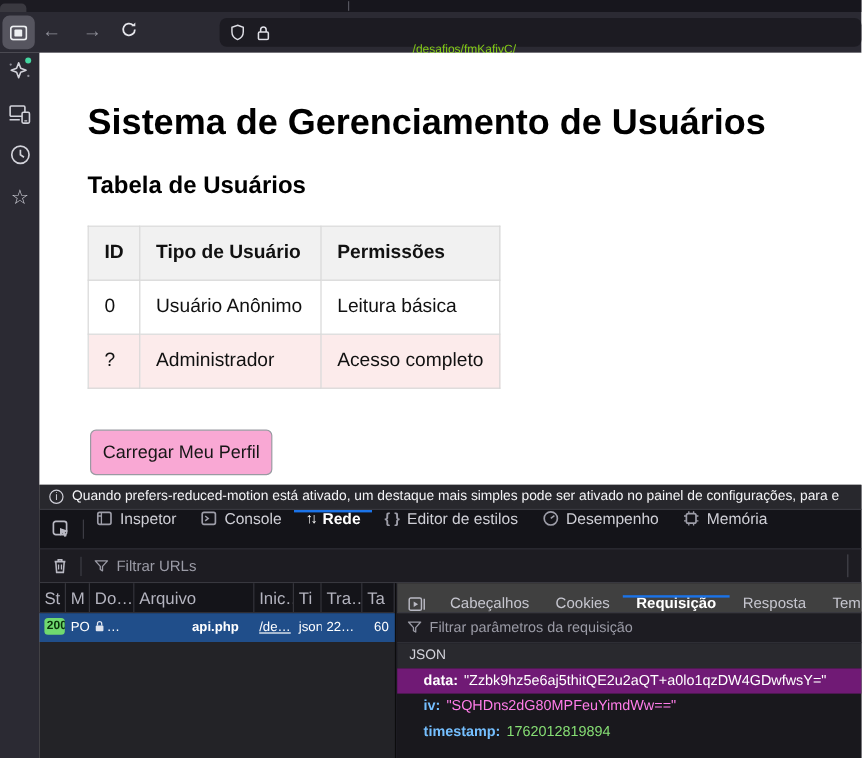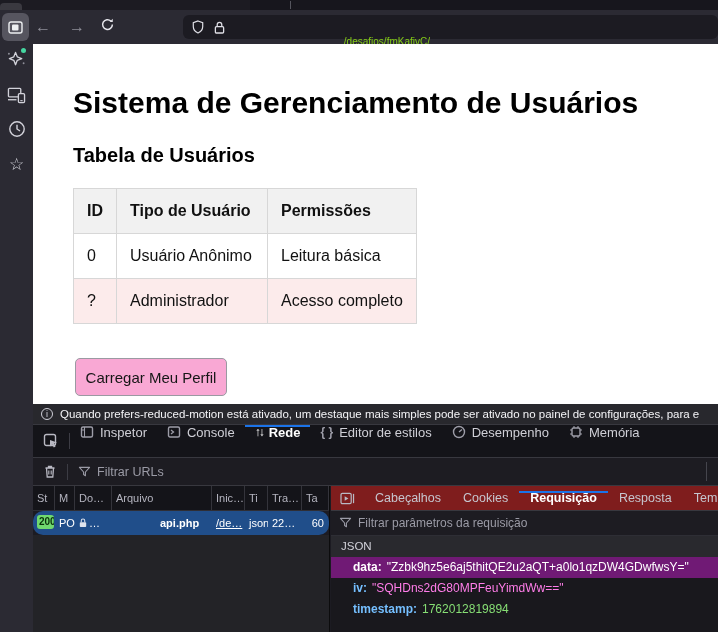--- a/index.html
+++ b/index.html
@@ -73,34 +73,34 @@
   .filter-box { display:flex; align-items:center; gap:6px; margin-left:10px; color:#9b9ba6; }
   .filter-input { background:transparent; border:none; outline:none; color:#d7d7db; font-size:12.5px;
                   font-family:"Liberation Sans", sans-serif; width:200px; }
   .filter-input::placeholder { color:#9b9ba6; }
   .netbar-right-div { position:absolute; right:11px; top:4px; width:1px; height:19px; background:#45454d; }
 
   .split { position:relative; height:146px; }
   .net-list { position:absolute; left:0; top:0; width:297px; height:146px; border-right:1px solid #0c0c0d; }
   .cols, .req-row { display:grid; grid-template-columns:22px 20px 37px 100px 33px 23px 34px 27px; }
   .cols { height:25px; background:#141419; border-bottom:1px solid #2e2e35; }
-  .cols .col { font-size:11px; color:#b4b4bf; line-height:24px; padding-left:4px; border-right:1px solid #34343b;
+  .cols .col { font-size:14px; color:#b4b4bf; line-height:24px; padding-left:4px; border-right:1px solid #34343b;
                overflow:hidden; white-space:nowrap; }
-  .req-row { height:24px; background:#204e8a; color:#fff; font-size:11px; align-items:center;border-radius:10px; }
+  .req-row { height:24px; background:#204e8a; color:#fff; font-size:11px; align-items:center; }
   .req-row .cell { overflow:hidden; white-space:nowrap; padding-left:4px; }
   .status-badge { display:inline-block; width:17px; overflow:hidden; background:#70d96f; color:#0a330a;
                   font-size:10px; font-weight:bold; line-height:12px; border-radius:3px; padding:1px 0 1px 2px; }
   .cell-file { font-weight:bold;margin-left:44px; }
   .cell-init { text-decoration:underline; }
   .cell-size { text-align:right; padding-right:5px; }
   .lockmini { display:inline-block; vertical-align:-1px; margin-right:2px; color:#dfe4ee; }
   .list-empty { height:97px; background:#232327; }
 
   .det { position:absolute; left:298px; top:0; right:0; height:146px; background:#19181d; }
-  .dtabs { height:25px; background:#7f1d1d; border-bottom:1px solid #38383f; display:flex; align-items:center; position:relative; }
+  .dtabs { height:25px; background:#404040; border-bottom:1px solid #38383f; display:flex; align-items:flex-end; position:relative; }
   .play-btn { display:flex; align-items:center; padding:0 9px; color:#b9b9c3; }
   .d-tab { position:relative; display:flex; align-items:center; padding:0 11px; font-size:12.5px; color:#c6c6cf; white-space:nowrap; }
   .d-tab.active { color:#fff; font-weight:bold; }
   .dfilter { height:25px; background:#1d1c22; border-bottom:1px solid #2e2e35; display:flex; align-items:center;
              padding-left:8px; gap:6px; color:#9b9ba6; }
   .dfilter .filter-input { font-size:12px; width:240px; }
   .jsection { height:21px; line-height:21px; background:#29292e; padding-left:10px; font-size:11.5px; color:#d3d3db; }
   .param-row { height:21px; line-height:21px; padding-left:22px; font-size:12px; white-space:nowrap; overflow:hidden; }
   .param-row .pkey { font-weight:bold; color:#75bfff; margin-right:5px; }
   .param-row .pval-string { color:#ff7de9; }

